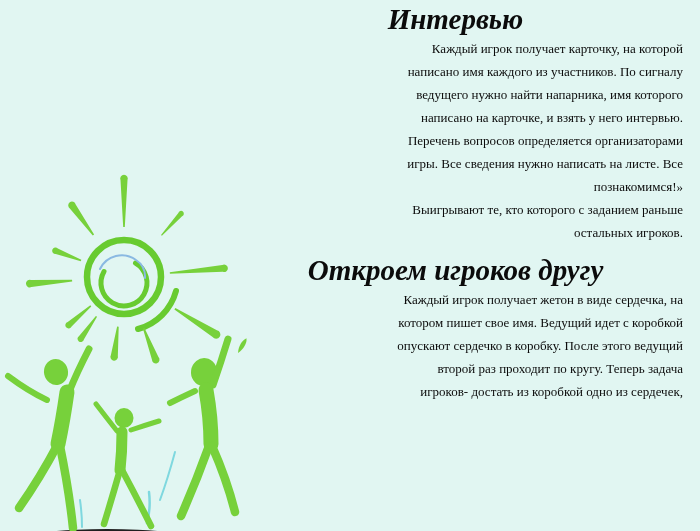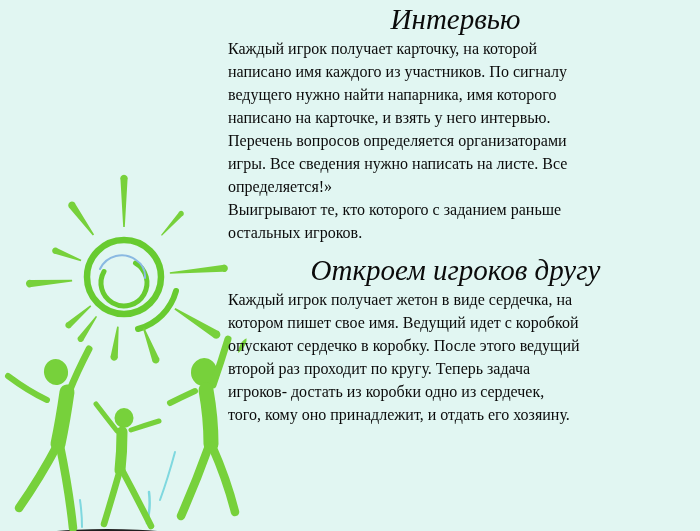--- a/index.html
+++ b/index.html
@@ -13,34 +13,35 @@
   .art { position: absolute; left: 0; top: 0; }
 
   .content {
     position: absolute;
     left: 228px; top: 0;
     width: 455px;
     color: var(--text, #0b0b0b);
   }
   .title {
     font-style: italic;
-    font-weight: normal;
+    font-weight: bold;
     font-size: 29px;
     line-height: 30px;
     text-align: center;
     margin: 0;
     white-space: nowrap;
   }
   .title-1 { margin-top: 4px; }
   .title-2 { margin-top: 11px; }
   .lines { margin-top: 3px; }
   .line {
-    font-size: 16px;
+    font-size: 13px;
     line-height: 23px;
     white-space: nowrap;
+    text-align: right;
   }
 
   
   .ray    { fill: var(--green, #77d13b); }
   .ring   { stroke: var(--green_dark, #65c92f); fill: none; }
   .limb   { stroke: var(--green, #77d13b); fill: none; stroke-linecap: round; }
   .head   { fill: var(--green, #77d13b); }
   .bluearc{ stroke: var(--blue_accent, #8ab9e2); fill: none; stroke-linecap: round; }
   .cyan   { stroke: var(--cyan_accent, #7fd8df); fill: none; stroke-linecap: round; }
   .shadow { fill: var(--shadow, #1f1f1f); }
@@ -114,32 +115,31 @@
 
     <div>
       <h1 class="title title-1">Интервью</h1>
       <div class="lines">
           <div class="line">Каждый игрок получает карточку, на которой</div>
           <div class="line">написано имя каждого из участников. По сигналу</div>
           <div class="line">ведущего нужно найти напарника, имя которого</div>
           <div class="line">написано на карточке, и взять у него интервью.</div>
           <div class="line">Перечень вопросов определяется организаторами</div>
           <div class="line">игры. Все сведения нужно написать на листе. Все</div>
-          <div class="line">определяется!»</div>
+          <div class="line">познакомимся!»</div>
           <div class="line">Выигрывают те, кто которого с заданием раньше</div>
           <div class="line">остальных игроков.</div>
         </div>
     </div>
 
     <div>
       <h1 class="title title-2">Откроем игроков другу</h1>
       <div class="lines">
           <div class="line">Каждый игрок получает жетон в виде сердечка, на</div>
           <div class="line">котором пишет свое имя. Ведущий идет с коробкой</div>
           <div class="line">опускают сердечко в коробку. После этого ведущий</div>
           <div class="line">второй раз проходит по кругу. Теперь задача</div>
-          <div class="line">игроков- достать из коробки одно из сердечек,</div>
-          <div class="line">того, кому оно принадлежит, и отдать его хозяину.</div>
+          <div class="line">игроков- достать из коробкой одно из сердечек,</div>
         </div>
     </div>
 
   </div>
 </div>
 
 </body></html>

